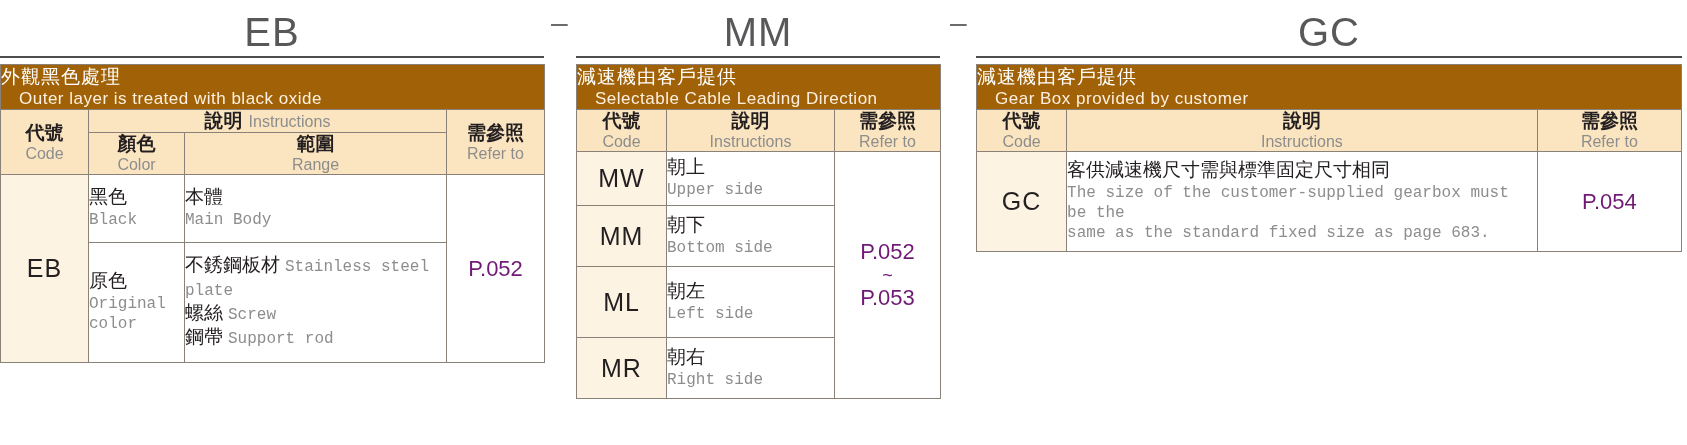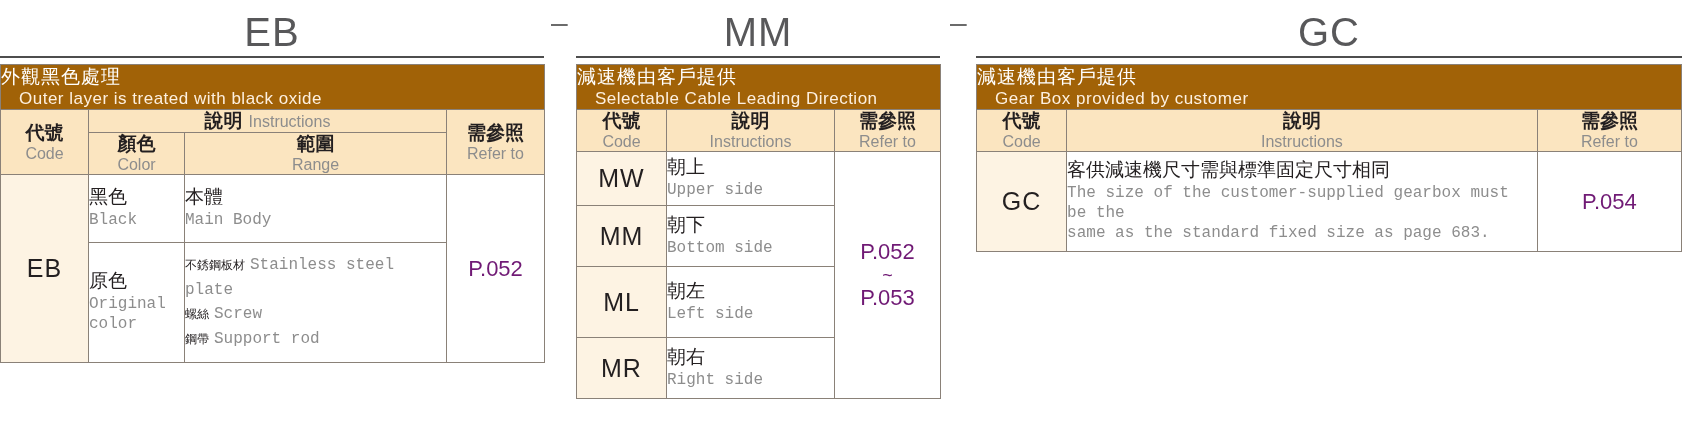--- a/index.html
+++ b/index.html
@@ -80,21 +80,21 @@
     letter-spacing: 1px;
   }
   .txt-cell {
     background: #ffffff;
     padding: 6px 10px 8px 10px;
     font-family: Liberation Mono, monospace;
   }
   .txt-cell .cn { font-size: 19px; line-height: 23px; color: #231f20; }
   .txt-cell .en { font-size: 16px; line-height: 20px; color: #8d8d8d; }
   .txt-cell .row-line { line-height: 24px; }
-  .txt-cell .row-line .cn { font-size: 12px; margin-top: 6px; }
+  .txt-cell .row-line .cn { font-size: 19px; margin-top: 6px; }
   .txt-cell .row-line .en { font-size: 16px; margin-left: 5px; }
   .ref-cell {
     background: #ffffff;
     text-align: center;
     font-size: 22px;
     color: #701a75;
   }
   .ref-cell .tilde { font-size: 18px; line-height: 20px; display: block; }
   .ref-cell .pg { display: block; line-height: 26px; }
 

